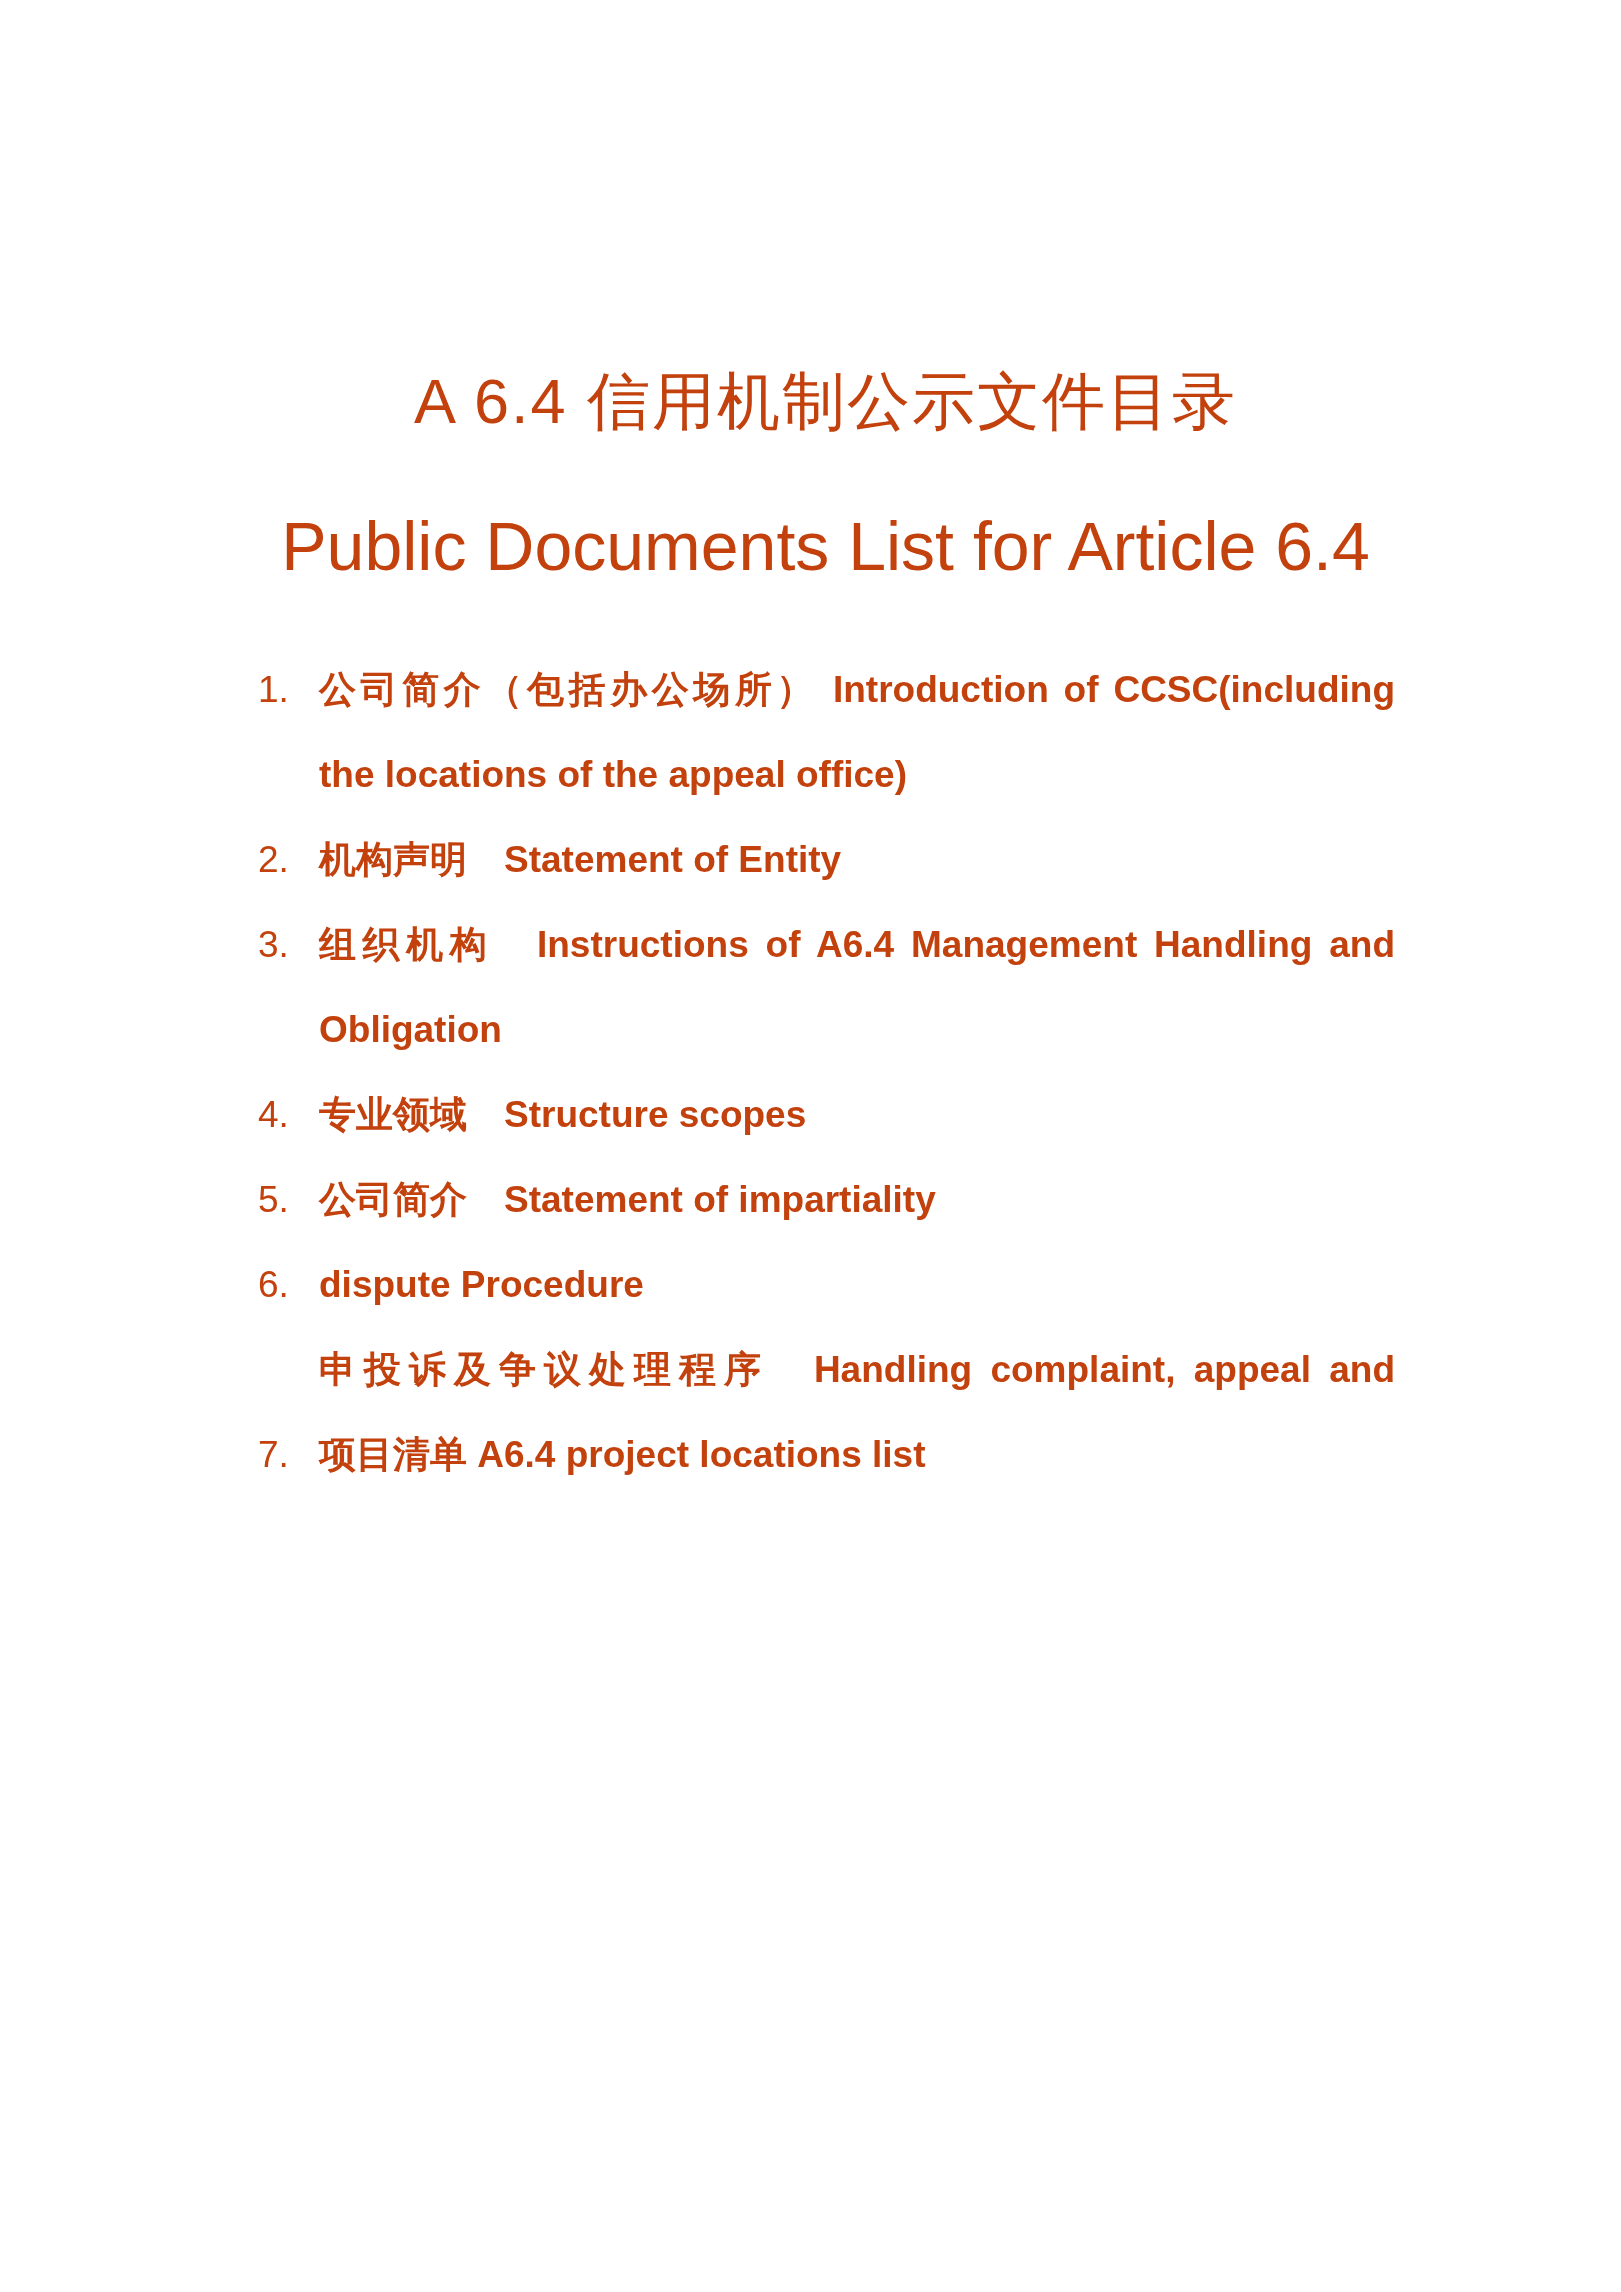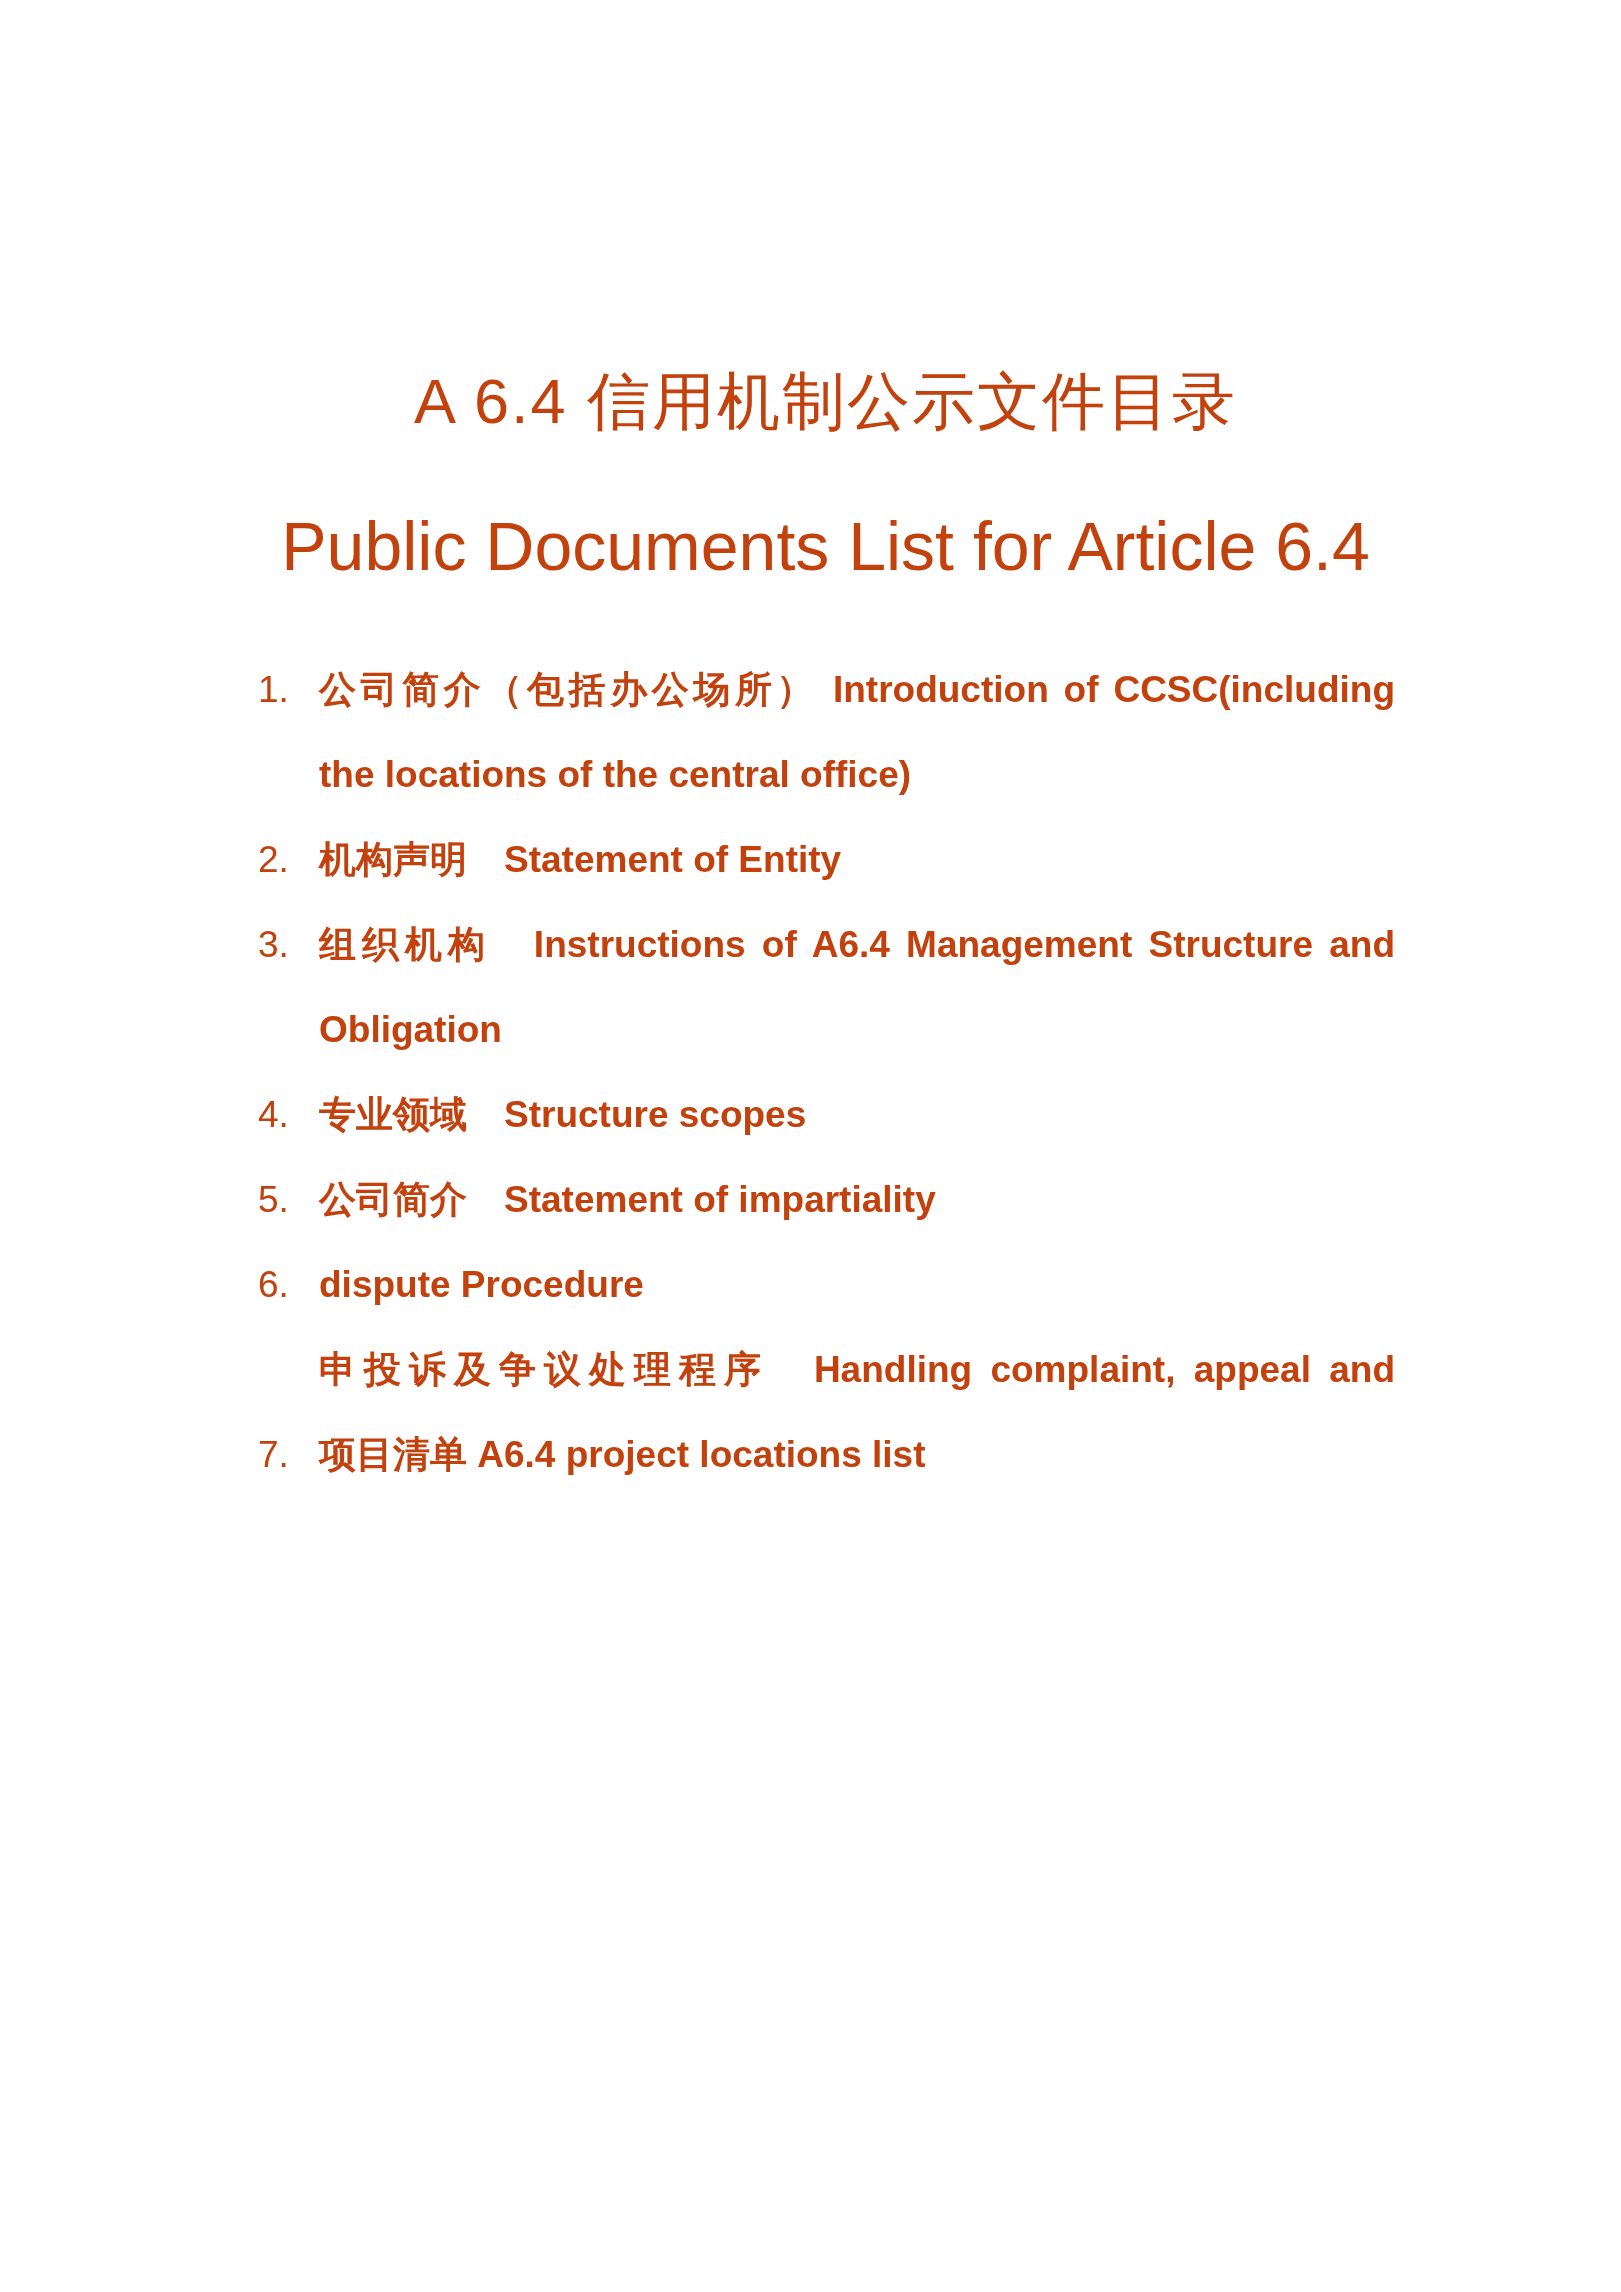--- a/index.html
+++ b/index.html
@@ -72,35 +72,35 @@
   <div class="doc-title-zh">A 6.4 信用机制公示文件目录</div>
 
   <div class="doc-title-en">Public Documents List for Article 6.4</div>
 
   <div class="doc-list">
 
     <div class="list-item">
       <span class="item-number">1.</span>
       <div class="item-text">
         <div class="line fill">公司简介（包括办公场所） Introduction of CCSC(including</div>
-        <div class="line">the locations of the central office)</div>
+        <div class="line">the locations of the appeal office)</div>
       </div>
     </div>
 
     <div class="list-item">
       <span class="item-number">2.</span>
       <div class="item-text">
         <div class="line">机构声明　Statement of Entity</div>
       </div>
     </div>
 
     <div class="list-item">
       <span class="item-number">3.</span>
       <div class="item-text">
-        <div class="line fill">组织机构　Instructions of A6.4 Management Structure and</div>
+        <div class="line fill">组织机构　Instructions of A6.4 Management Handling and</div>
         <div class="line">Obligation</div>
       </div>
     </div>
 
     <div class="list-item">
       <span class="item-number">4.</span>
       <div class="item-text">
         <div class="line">专业领域　Structure scopes</div>
       </div>
     </div>

